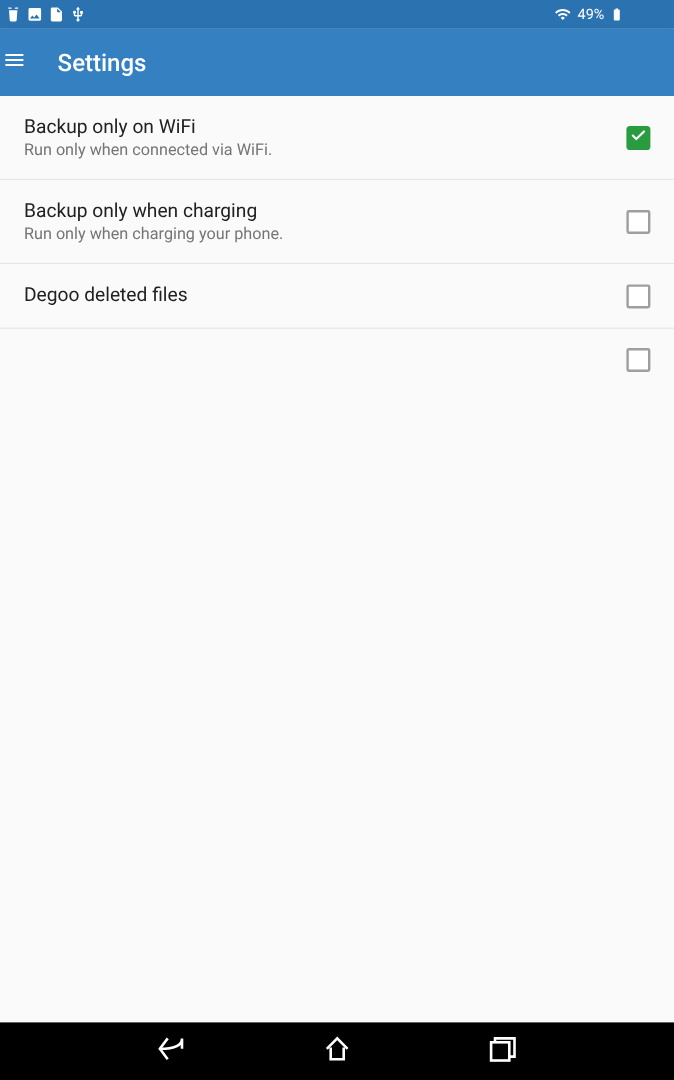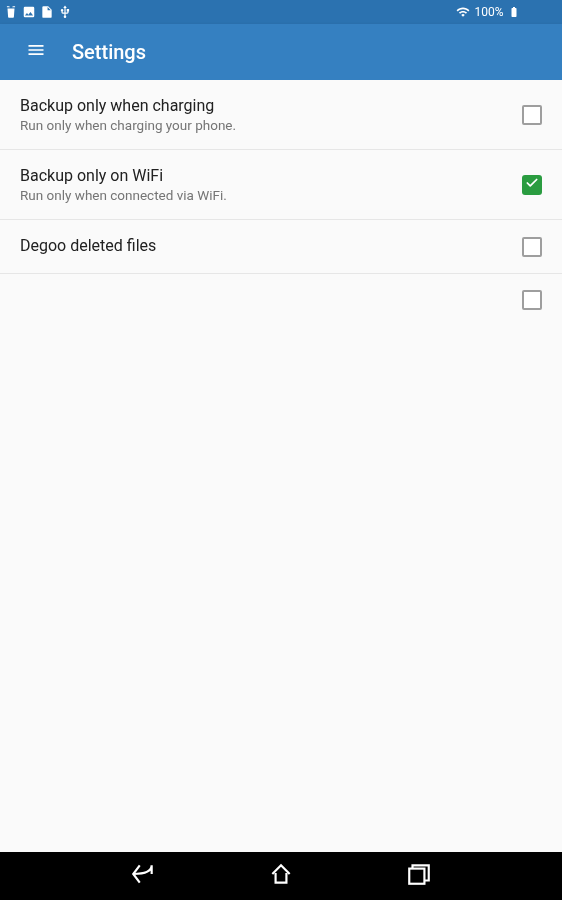--- a/index.html
+++ b/index.html
@@ -5,21 +5,21 @@
   * { box-sizing: border-box; margin: 0; padding: 0; }
   html, body { width: 562px; height: 900px; font-family: Roboto, "Helvetica Neue", Arial, sans-serif; overflow: hidden; }
   body { display: flex; flex-direction: column; background: #fafafa; }
 
   
   .status-bar { height: 24px; background: #2b72b0; color: #fff; display: flex; align-items: center; justify-content: space-between; padding: 0 6px 0 4px; font-size: 12px; }
   .status-left, .status-right { display: flex; align-items: center; gap: 4px; }
   .status-bar svg { display: block; }
 
   
-  .app-bar { height: 56px; background: #3580c1; display: flex; align-items: center; padding: 0 24px; color: #fff; box-shadow: 0 2px 4px rgba(0,0,0,0.2); }
+  .app-bar { height: 56px; background: #3580c1; display: flex; align-items: center; padding: 0 0; color: #fff; box-shadow: 0 2px 4px rgba(0,0,0,0.2); }
   .app-bar .menu-btn { width: 24px; height: 24px; display: flex; align-items: center; justify-content: center; cursor: pointer; }
   .app-bar .title { margin-left: 24px; font-size: 20px; font-weight: 500; }
 
   
   .list { background: #fafafa; flex: 1; }
   .row { display: flex; align-items: center; padding: 16px 20px; border-bottom: 1px solid #e6e6e6; cursor: pointer; }
   .row:last-child { border-bottom: none; }
   .row-text { flex: 1; padding-right: 16px; }
   .row-title { font-size: 16px; color: #212121; margin-bottom: 2px; }
   .row-sub { font-size: 13.5px; color: #757575; }
@@ -59,21 +59,21 @@
           <path d="M15 7v4h1v2h-3V5h2l-3-4-3 4h2v8H8v-2.07c.7-.37 1.2-1.08 1.2-1.93 0-1.21-.99-2.2-2.2-2.2S4.8 7.79 4.8 9c0 .85.5 1.56 1.2 1.93V13c0 1.11.89 2 2 2h3v3.05c-.71.37-1.2 1.1-1.2 1.95a2.2 2.2 0 0 0 4.4 0c0-.85-.49-1.58-1.2-1.95V15h3c1.11 0 2-.89 2-2v-2h1V7h-4z"></path>
         </svg>
     </span>
   </div>
   <div class="status-right">
     <span>
       <svg width="16" height="14" viewBox="0 0 24 24" fill="#fff">
           <path d="M1 9l2 2c4.97-4.97 13.03-4.97 18 0l2-2C16.93 2.93 7.08 2.93 1 9zm8 8l3 3 3-3a4.24 4.24 0 0 0-6 0zm-4-4l2 2a7.071 7.071 0 0 1 10 0l2-2C15.14 9.14 8.87 9.14 5 13z"></path>
         </svg>
     </span>
-    <span>100%</span>
+    <span>49%</span>
     <span>
       <svg width="12" height="14" viewBox="0 0 24 24" fill="#fff">
           <path d="M15.67 4H14V2h-4v2H8.33A1.33 1.33 0 0 0 7 5.33v15.34C7 21.4 7.6 22 8.33 22h7.34c.73 0 1.33-.6 1.33-1.33V5.33C17 4.6 16.4 4 15.67 4z"></path>
         </svg>
     </span>
     <span style="font-size:13px;margin-top:36px;">11:23</span>
   </div>
 </div>
 
 <div class="app-bar">
@@ -84,38 +84,38 @@
         </svg>
     </span>
   </div>
   <div class="title">Settings</div>
 </div>
 
 <div class="list">
 
   <div class="row">
     <div class="row-text">
-      <div class="row-title">Backup only when charging</div>
-      <div class="row-sub">Run only when charging your phone.</div>
-    </div>
-    <div class="chk unchecked"></div>
-  </div>
-
-  <div class="row">
-    <div class="row-text">
       <div class="row-title">Backup only on WiFi</div>
       <div class="row-sub">Run only when connected via WiFi.</div>
     </div>
     <div class="chk checked">
       <span>
         <svg width="14" height="14" viewBox="0 0 24 24" stroke-width="3" stroke-linecap="round" stroke-linejoin="round" fill="none">
             <polyline points="20 6 9 17 4 12"></polyline>
           </svg>
       </span>
     </div>
+  </div>
+
+  <div class="row">
+    <div class="row-text">
+      <div class="row-title">Backup only when charging</div>
+      <div class="row-sub">Run only when charging your phone.</div>
+    </div>
+    <div class="chk unchecked"></div>
   </div>
 
   <div class="row">
     <div class="row-text">
       <div class="row-title">Degoo deleted files</div>
     </div>
     <div class="chk unchecked"></div>
   </div>
 
   <div class="row">

